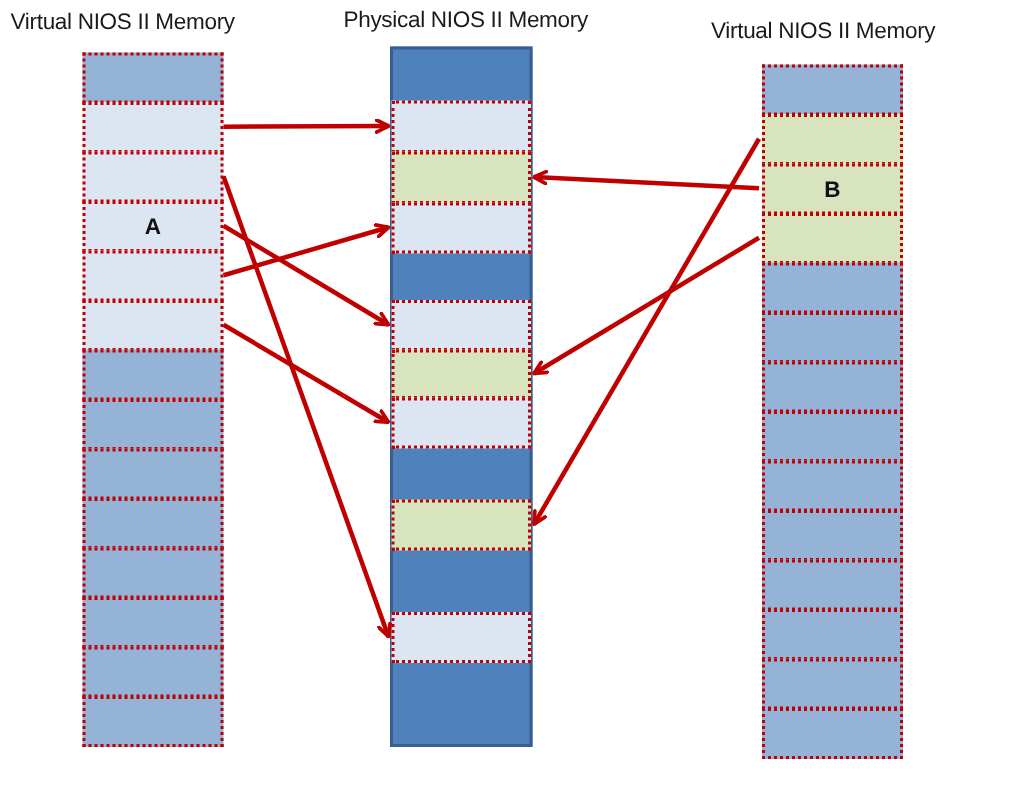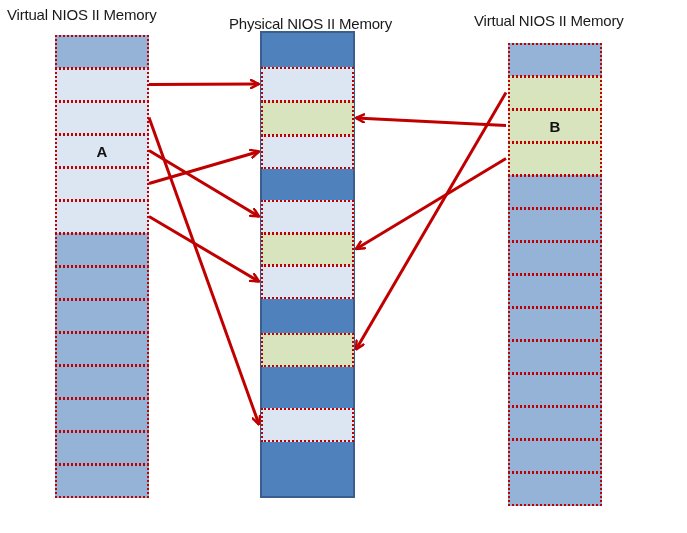--- a/index.html
+++ b/index.html
@@ -1,20 +1,20 @@
 <!DOCTYPE html>
 <html><head>
 <meta charset="utf-8">
 <style>
   html, body { margin: 0; padding: 0; background: #ffffff; }
   body { width: 687px; height: 533px; position: relative; overflow: hidden;
          font-family: "Liberation Sans", "DejaVu Sans", sans-serif; }
   .title { position: absolute; font-size: 15px; color: #1a1a1a; white-space: nowrap; letter-spacing: -0.2px; }
   #t-left { left: 7px; top: 6px; }
-  #t-phys { left: 229px; top: 15px; }
+  #t-phys { left: 229px; top: 5px; }
   #t-right { left: 474px; top: 12px; }
   .col { position: absolute; }
   .cell { position: absolute; left: 0; width: 100%; box-sizing: border-box; }
   .virt .cell { border: 2px dotted #c00000; }
   .phys-frame { position: absolute; box-sizing: border-box; border: 2px solid #3a5f8f; background: #4f81bd; }
   .phys .cell.outlined { border: 2px dotted #c00000; }
   .lbl { position: absolute; left: 0; width: 100%; text-align: center; font-weight: bold; font-size: 15px; color: #111; }
   svg#arrows { position: absolute; left: 0; top: 0; pointer-events: none; }
 </style>
 </head>

